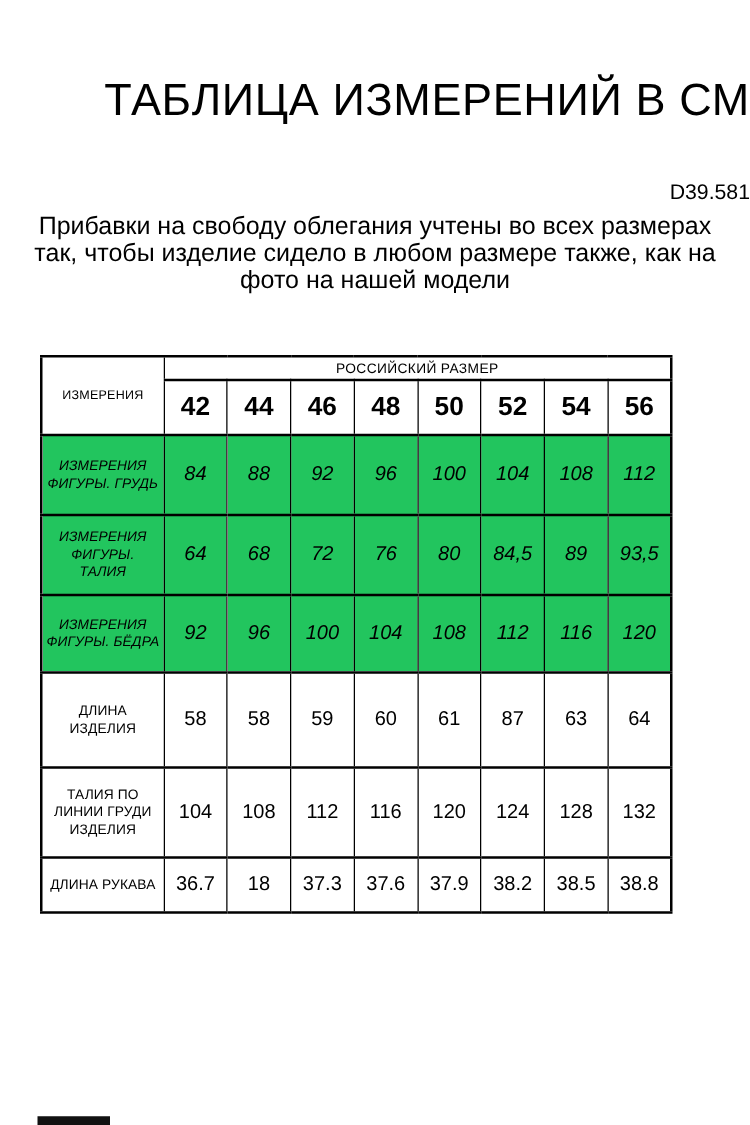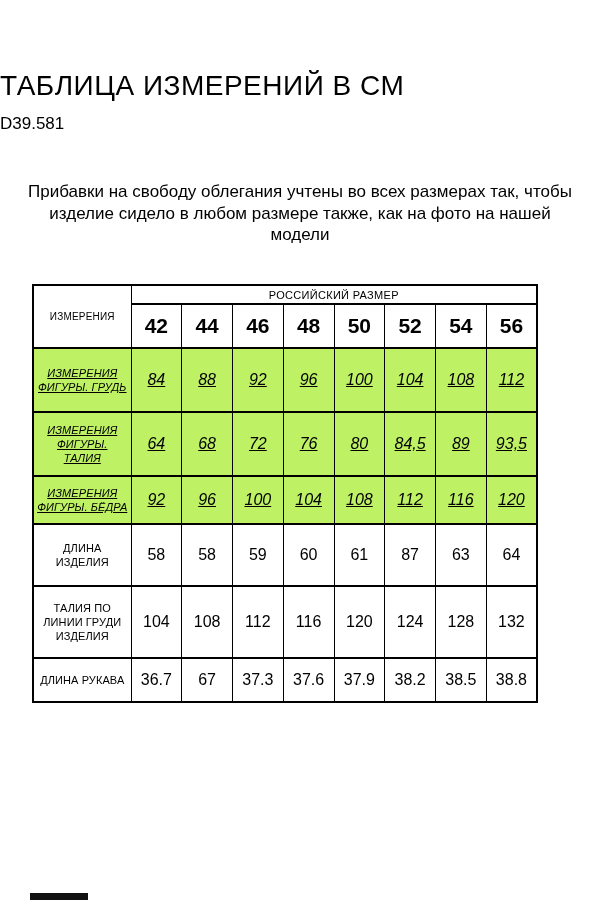--- a/index.html
+++ b/index.html
@@ -10,44 +10,44 @@
   body {
     position: relative;
     width: 600px;
     height: 900px;
     overflow: hidden;
     font-family: "Liberation Sans", sans-serif;
     color: #000000;
   }
   .page-title {
     position: absolute;
-    top: 70px;
+    top: 59px;
     left: 0;
     width: 600px;
-    text-align: left;
-    font-size: 28px;
+    text-align: right;
+    font-size: 36px;
     font-weight: 400;
     letter-spacing: 0.5px;
     white-space: nowrap;
   }
   .article-code {
     position: absolute;
-    top: 114px;
+    top: 144px;
     left: 0;
     width: 600px;
-    text-align: left;
+    text-align: right;
     font-size: 17px;
   }
   .fit-note {
     position: absolute;
-    top: 181px;
+    top: 171px;
     left: 20px;
     width: 560px;
     text-align: center;
-    font-size: 17px;
+    font-size: 20px;
     line-height: 21.5px;
   }
   table.size-table {
     position: absolute;
     top: 284px;
     left: 32px;
     width: 506px;
     border-collapse: collapse;
     table-layout: fixed;
     border: 2px solid #000;
@@ -76,23 +76,22 @@
   }
   .size-table .row-label {
     font-size: 11px;
     line-height: 14px;
     letter-spacing: 0.1px;
   }
   .size-table .value-cell {
     font-size: 16px;
   }
   .size-table tr.figure-row td {
-    background: #bef264;
+    background: #22c55e;
     font-style: italic;
-    text-decoration: underline;
   }
   .size-table tr.plain-row td {
     background: #ffffff;
   }
   .logo-mark {
     position: absolute;
     left: 30px;
     top: 893px;
     width: 58px;
     height: 7px;
@@ -148,32 +147,32 @@
         <td class="row-label">ИЗМЕРЕНИЯ ФИГУРЫ. ТАЛИЯ</td>
         <td class="value-cell">64</td>
         <td class="value-cell">68</td>
         <td class="value-cell">72</td>
         <td class="value-cell">76</td>
         <td class="value-cell">80</td>
         <td class="value-cell">84,5</td>
         <td class="value-cell">89</td>
         <td class="value-cell">93,5</td>
       </tr>
-      <tr class="figure-row" style="height: 48px; padding-left: 39px;">
+      <tr class="figure-row" style="height: 62px; padding-left: 39px;">
         <td class="row-label">ИЗМЕРЕНИЯ ФИГУРЫ. БЁДРА</td>
         <td class="value-cell">92</td>
         <td class="value-cell">96</td>
         <td class="value-cell">100</td>
         <td class="value-cell">104</td>
         <td class="value-cell">108</td>
         <td class="value-cell">112</td>
         <td class="value-cell">116</td>
         <td class="value-cell">120</td>
       </tr>
-      <tr class="plain-row" style="height: 62px;">
+      <tr class="plain-row" style="height: 76px;">
         <td class="row-label">ДЛИНА ИЗДЕЛИЯ</td>
         <td class="value-cell">58</td>
         <td class="value-cell">58</td>
         <td class="value-cell">59</td>
         <td class="value-cell">60</td>
         <td class="value-cell">61</td>
         <td class="value-cell">87</td>
         <td class="value-cell">63</td>
         <td class="value-cell">64</td>
       </tr>
@@ -184,21 +183,21 @@
         <td class="value-cell">112</td>
         <td class="value-cell">116</td>
         <td class="value-cell">120</td>
         <td class="value-cell">124</td>
         <td class="value-cell">128</td>
         <td class="value-cell">132</td>
       </tr>
       <tr class="plain-row" style="height: 44px;">
         <td class="row-label">ДЛИНА РУКАВА</td>
         <td class="value-cell">36.7</td>
-        <td class="value-cell">67</td>
+        <td class="value-cell">18</td>
         <td class="value-cell">37.3</td>
         <td class="value-cell">37.6</td>
         <td class="value-cell">37.9</td>
         <td class="value-cell">38.2</td>
         <td class="value-cell">38.5</td>
         <td class="value-cell">38.8</td>
       </tr>
     </tbody>
 </table>
 

